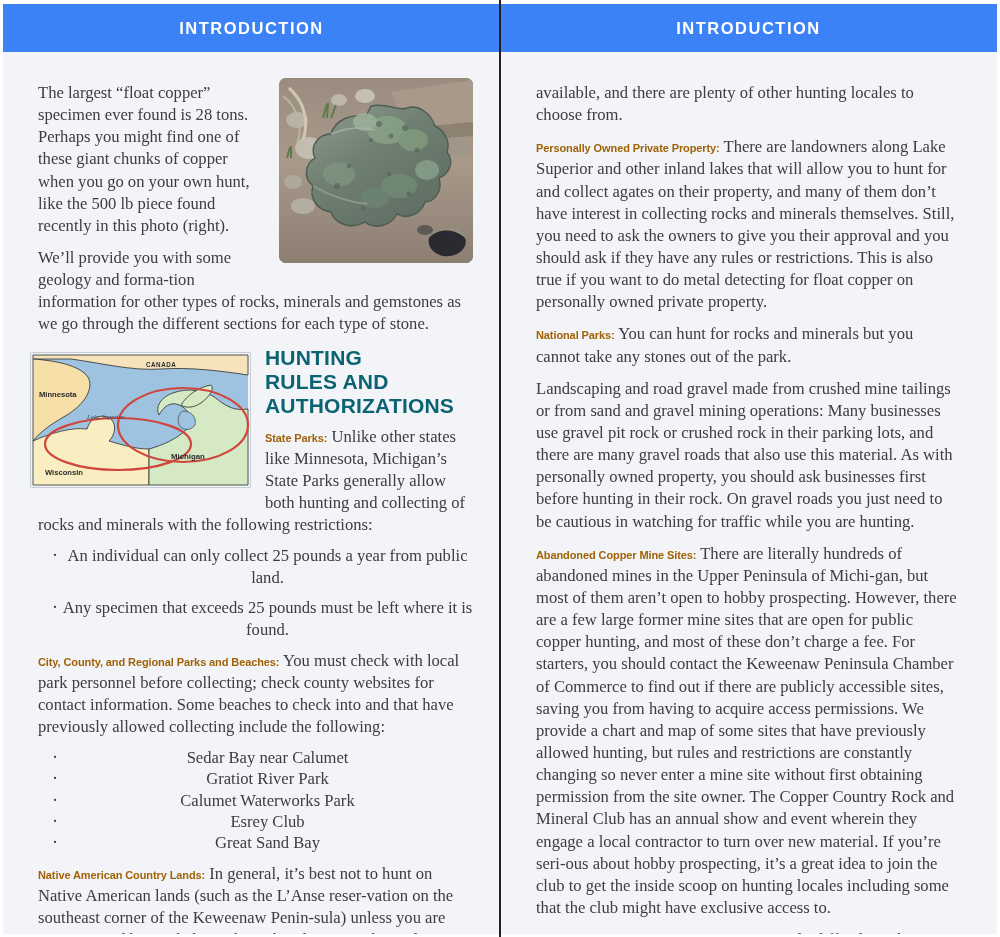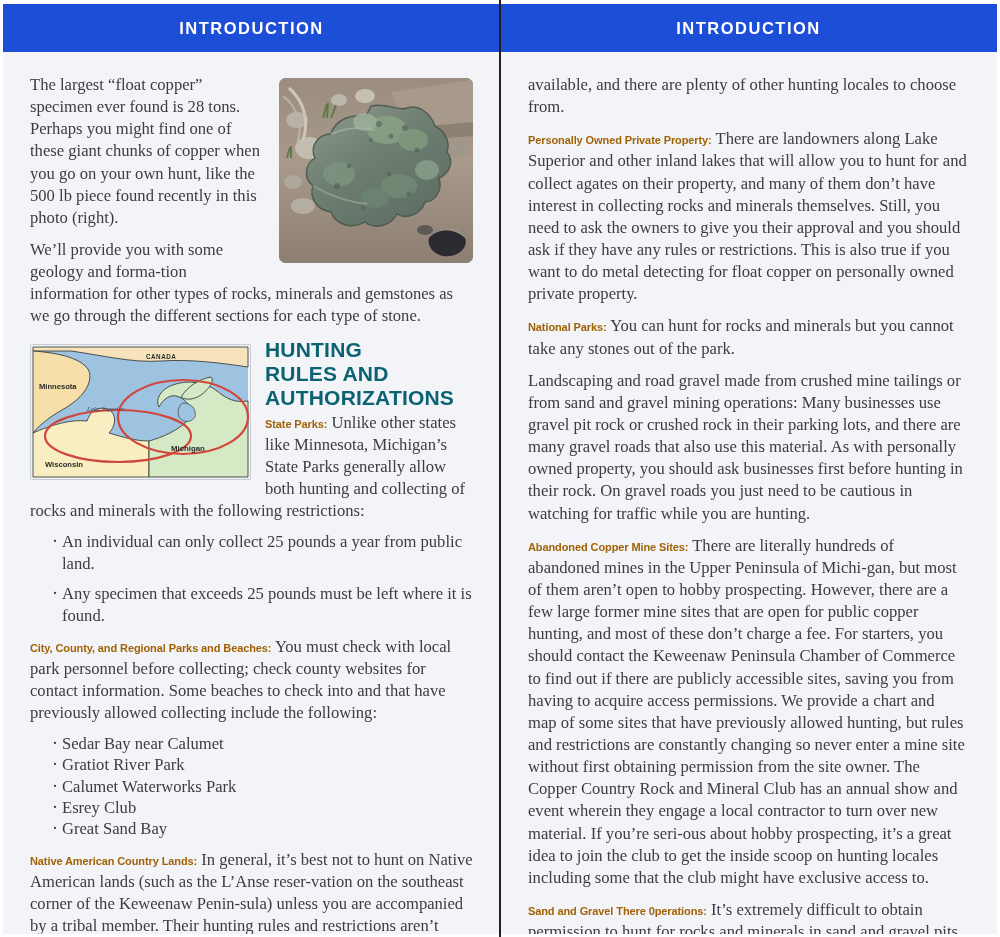--- a/index.html
+++ b/index.html
@@ -41,42 +41,42 @@
     background: #f2f4f7;
     box-sizing: border-box;
     overflow: hidden;
   }
   .page.left  { border-top: 4px solid #ffffff; border-left: 3px solid #ffffff; border-bottom: 3px solid #ffffff;}
   .page.right { border-top: 4px solid #ffffff; border-right: 3px solid #ffffff; border-bottom: 3px solid #ffffff;}
 
   
   .runhead {
     height: 48px;
-    background: #1d4ed8;
+    background: #3b82f6;
     display: flex;
     align-items: center;
     justify-content: center;
   }
   .runhead-text {
     font-family: "Liberation Sans", sans-serif;
     font-weight: bold;
     font-size: 16.5px;
     letter-spacing: 1.5px;
     color: #ffffff;
   }
 
   
   .col {
     padding: 22px 27px 0 27px;
     box-sizing: border-box;
   }
   .col.right-col { padding: 22px 30px 0 28px; }
 
   p, ul {
-    margin: 0;
+    margin: 8px;
     padding: 0;
   }
   .para {
     font-size: 16.6px;
     line-height: 1.335;
     color: #3c3c42;
     text-align: left;
     margin-bottom: 10px;
     hyphens: manual;
   }
@@ -86,20 +86,21 @@
     font-size: 11px;
     color: #a16207;
     letter-spacing: -0.1px;
   }
   .tight { margin-bottom: 9px; }
 
   ul.blist {
     list-style: none;
     margin: 2px 0 9px 0;
     padding: 0 0 0 22px;
+    text-align: center;
   }
   ul.blist li {
     font-size: 16.6px;
     line-height: 1.315;
     color: #3c3c42;
     position: relative;
     padding-left: 10px;
     margin-bottom: 1px;
   }
   ul.blist li::before {

